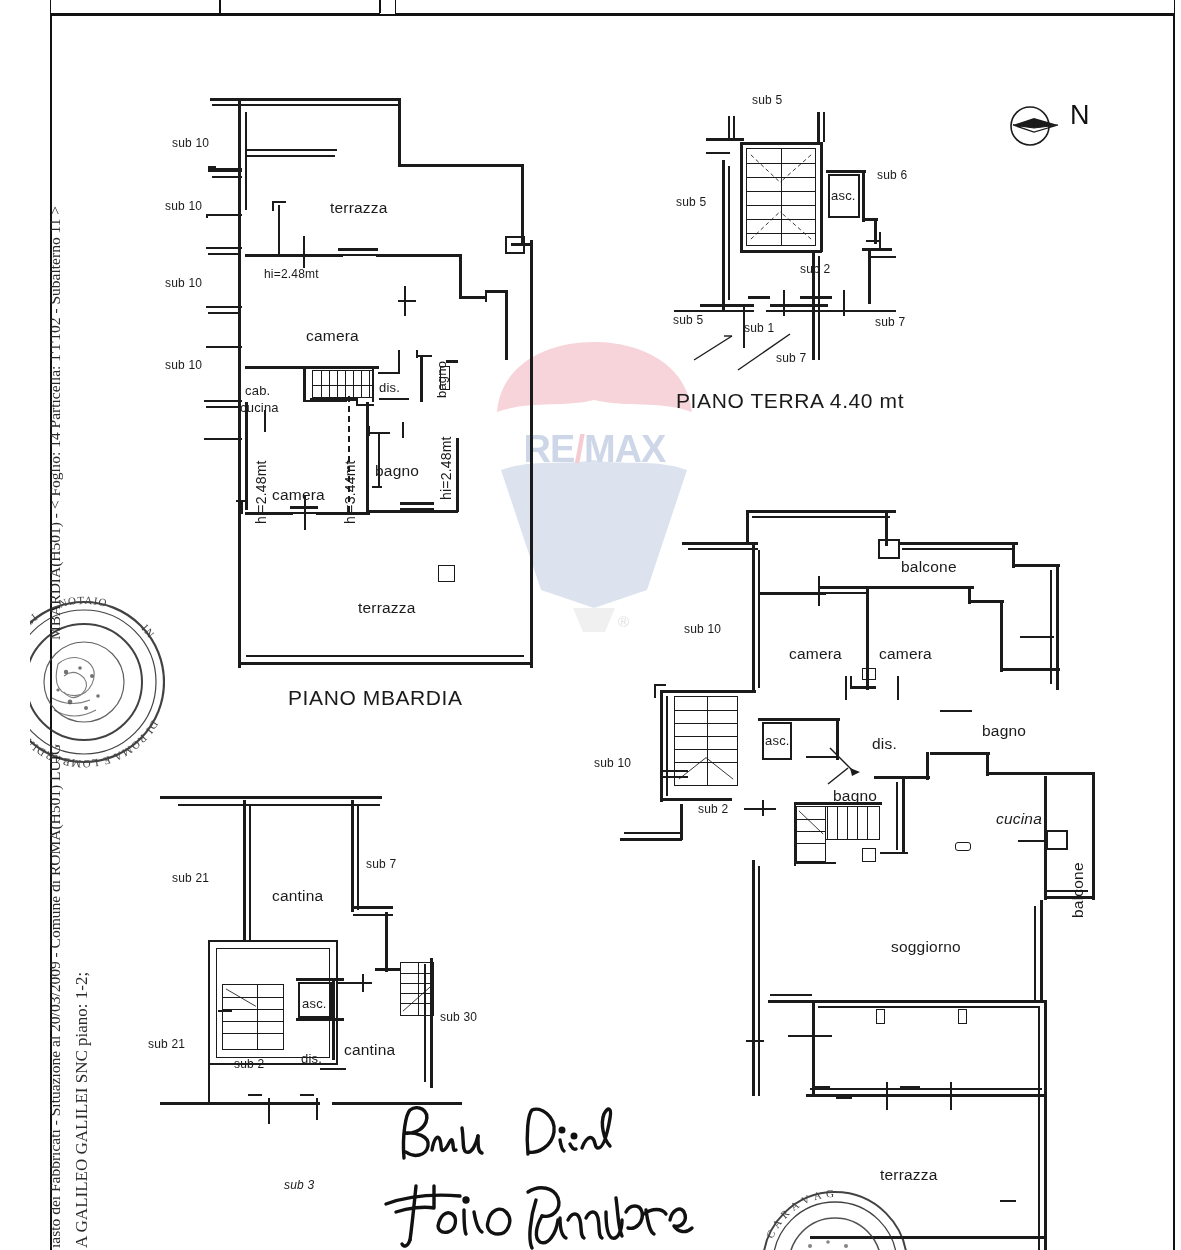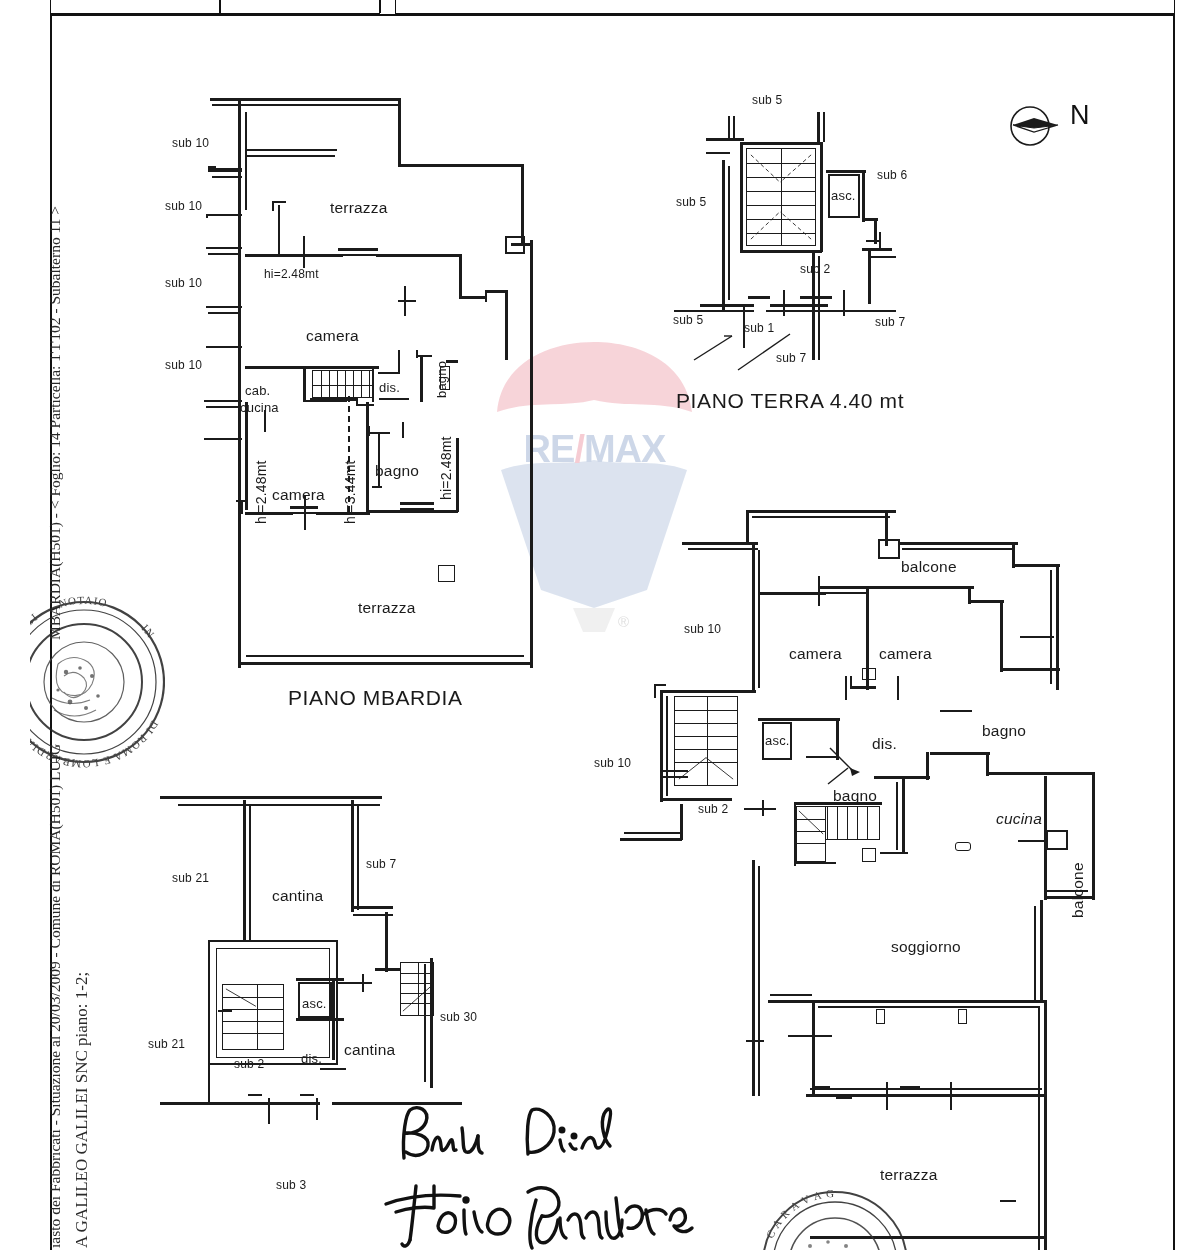--- a/index.html
+++ b/index.html
@@ -544,21 +544,21 @@
     <div class="w wh" style="left:660px; top:776px; width:28px;"></div>
   </div>
 
   <div class="abs" style="left:0; top:0; width:560px; height:1250px;">
 
     <span class="lbl" style="left:172px; top:871px;">sub 21</span>
     <span class="lbl" style="left:148px; top:1037px;">sub 21</span>
     <span class="lbl" style="left:366px; top:857px;">sub 7</span>
     <span class="lbl" style="left:440px; top:1010px;">sub 30</span>
     <span class="lbl" style="left:234px; top:1057px;">sub 2</span>
-    <span class="lbl" style="left:276px; top:1178px;">sub 3</span>
+    <span class="lbl" style="left:284px; top:1178px;font-style:italic;">sub 3</span>
 
     <span class="lbl big" style="left:272px; top:887px;">cantina</span>
     <span class="lbl big" style="left:344px; top:1041px;">cantina</span>
     <span class="lbl sm" style="left:301px; top:1051px;">dis.</span>
     <span class="lbl sm" style="left:302px; top:996px;">asc.</span>
 
     <div class="w wh3" style="left:160px; top:796px; width:222px;"></div>
     <div class="w wh" style="left:178px; top:804px; width:202px;"></div>
 
     <div class="w wv3" style="left:243px; top:800px; height:140px;"></div>

